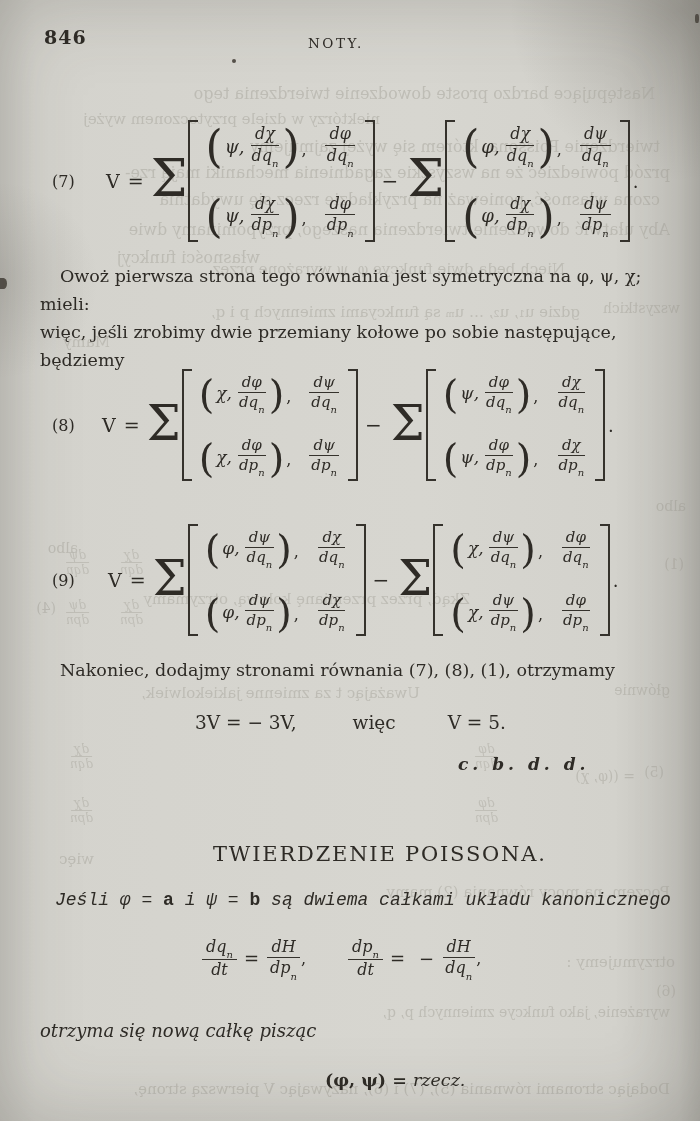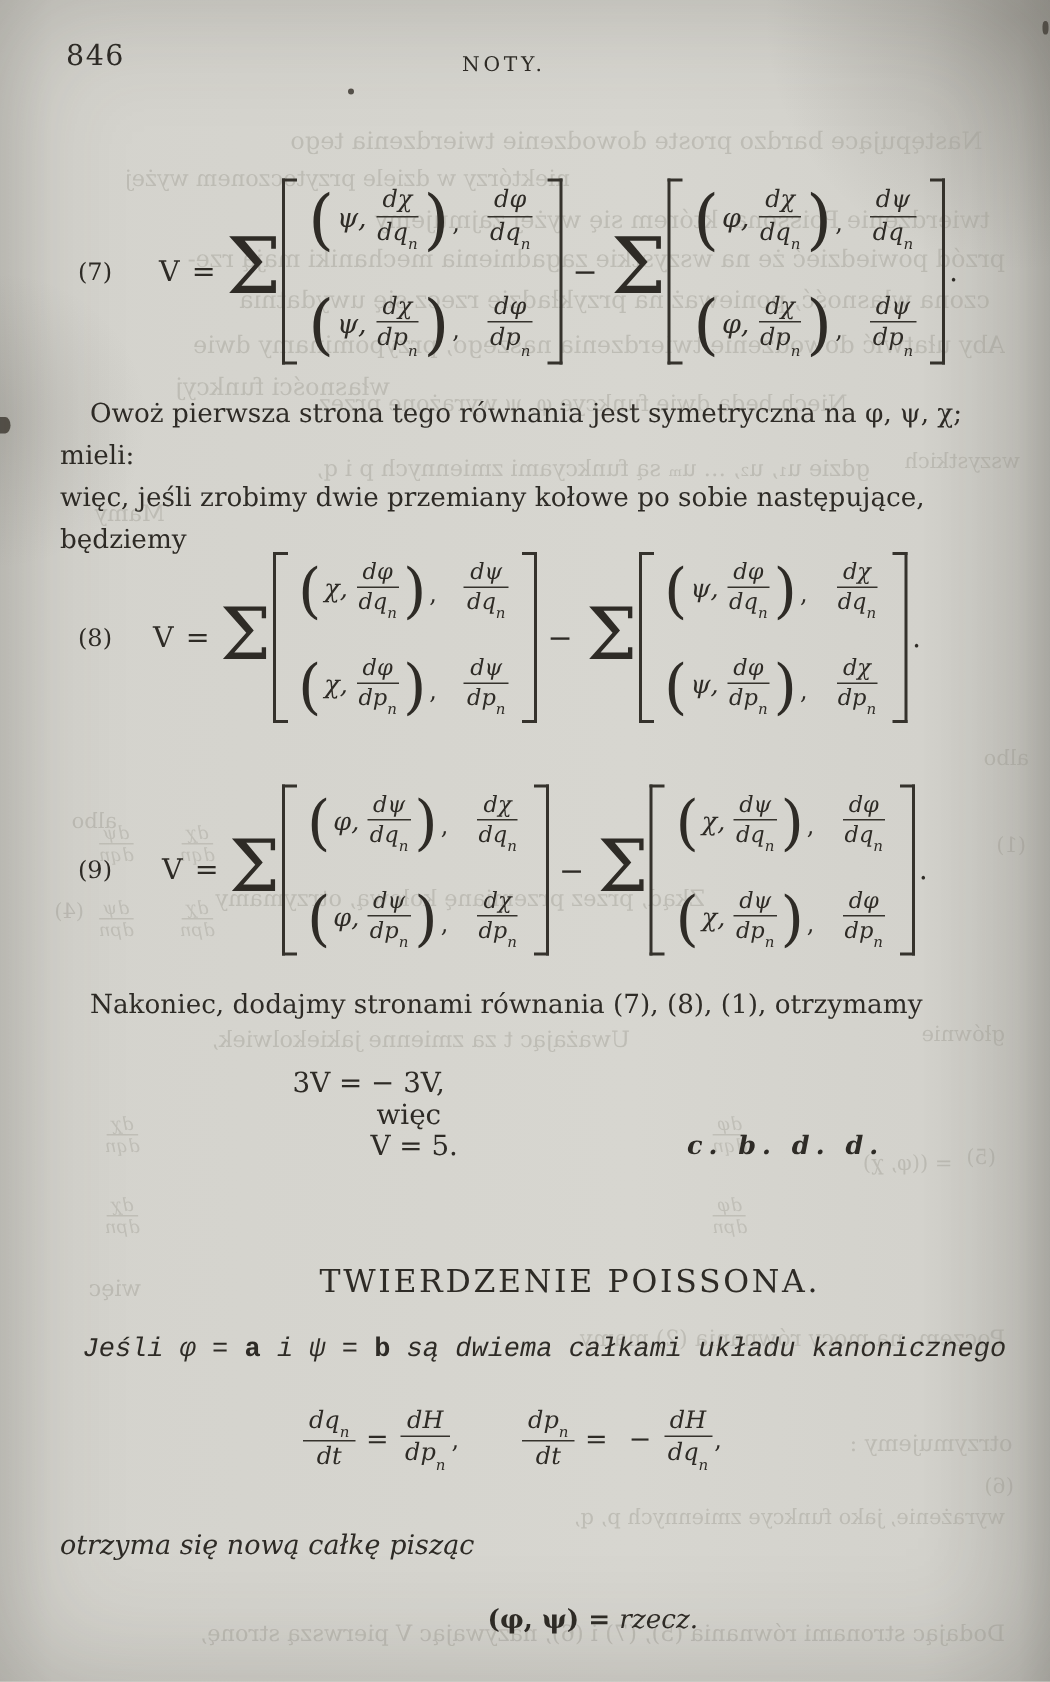--- a/index.html
+++ b/index.html
@@ -50,27 +50,27 @@
   .cm{margin:6px 8px 0 2px;}
   .f2{margin-left:8px;}
   .mi{font-size:20px;margin:0 7px;}
   .pd{align-self:center;margin-left:3px;font-size:18px;}
   .eq.big .frac{font-size:16px;}
   .eq.big .pa{font-size:44px;}
   .eq.big .sum{font-size:52px;}
   .eq.big .rows{row-gap:28px;}
   .eq.big .gl{font-size:18px;}
   
-  #pnum{left:44px;top:26px;font-size:19px;letter-spacing:1px;}
+  #pnum{left:44px;top:26px;font-size:19px;letter-spacing:1px;font-weight:bold;}
   #rhead{left:308px;top:35px;font-size:13.5px;letter-spacing:2.5px;}
   #intro{left:56px;top:66px;font-size:17.5px;}
   #para1{left:40px;top:262px;width:624px;font-size:17.5px;line-height:28px;}
   #para1 .l1{text-indent:20px;}
   #nakoniec{left:60px;top:660px;font-size:17.5px;}
-  #conc{left:195px;top:712px;font-size:18.5px;display:flex;flex-direction:column;}
+  #conc{left:195px;top:712px;font-size:18.5px;display:flex;}
   #conc .g1{margin-left:56px;}
   #conc .g2{margin-left:52px;}
   #qed{left:458px;top:754px;font-size:17px;letter-spacing:4px;font-weight:bold;}
   #heading{left:213px;top:842px;font-size:21px;letter-spacing:1.8px;}
   #theorem{left:55px;top:890px;font-size:18px;font-family:Liberation Mono, monospace;}
   #canon{left:202px;top:938px;display:flex;align-items:center;font-size:16px;}
   #canon .frac{font-size:16px;}
   #canon .sp{display:inline-block;}
   #canon .op{margin:0 7px;font-size:18px;}
   #otrzyma{left:40px;top:1020px;font-size:18px;}

